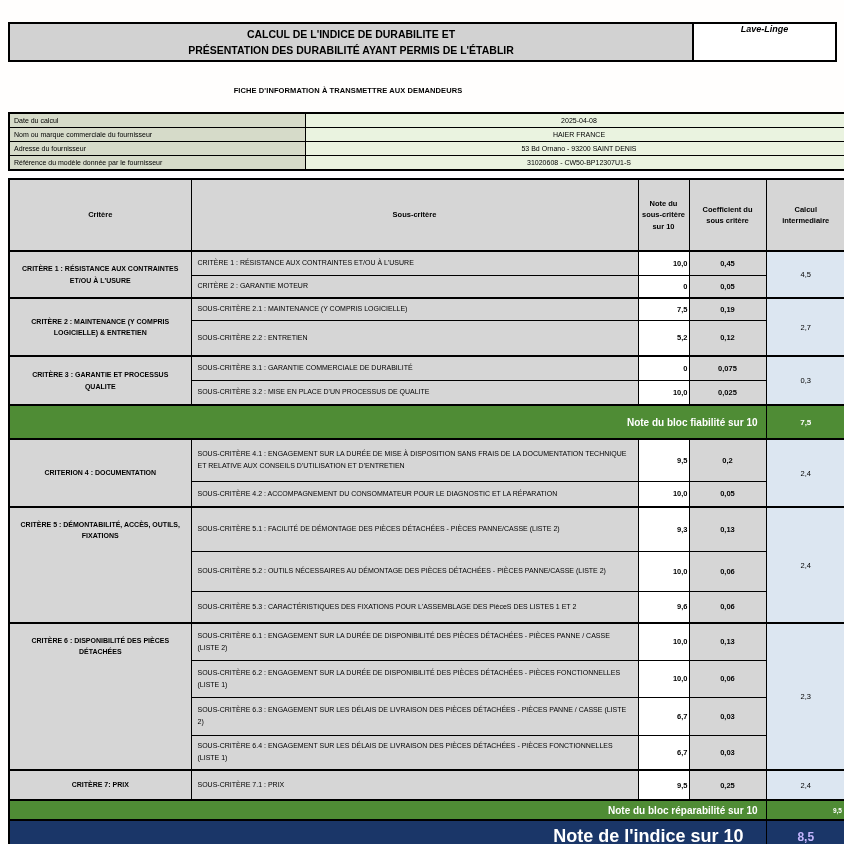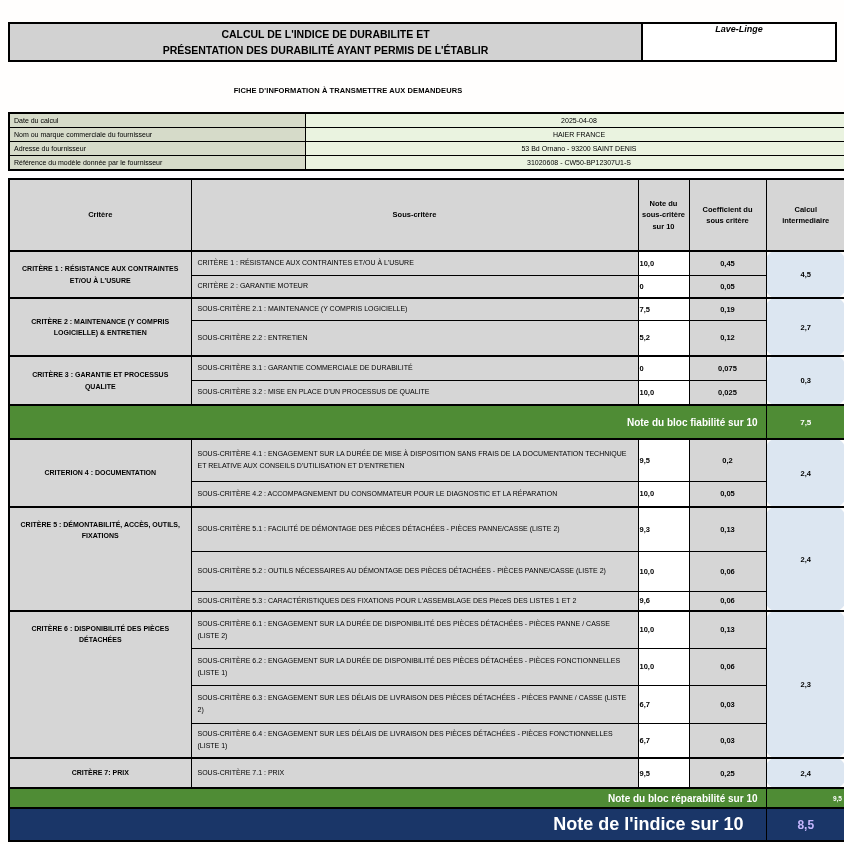--- a/index.html
+++ b/index.html
@@ -6,21 +6,21 @@
     --green:#4f8c35; --navy:#1a3668; --blue:#dce6f1;
     --gray:#d6d6d6; --igreen:#eaf3e0; --ilabel:#d6dbc9; --titlegray:#d2d2d2;
   }
   html,body{margin:0;padding:0;background:#fff;}
   body{width:844px;height:844px;font-family:"Liberation Sans",sans-serif;color:#000;}
   .page{position:relative;width:844px;height:844px;background:#fffefd;overflow:hidden;}
 
   
   .band{position:absolute;left:8px;top:22px;width:829px;height:40px;display:flex;
         border:2px solid #000;box-sizing:border-box;}
-  .band-title{width:633px;background:var(--titlegray);border-right:2px solid #000;
+  .band-title{width:684px;background:var(--titlegray);border-right:2px solid #000;
         display:flex;flex-direction:column;justify-content:center;text-align:center;
         font-weight:bold;font-size:10.5px;line-height:1.55;box-sizing:border-box;}
   .band-product{flex:1;display:flex;align-items:flex-start;justify-content:center;
         font-style:italic;font-weight:bold;font-size:9px;background:#fff;}
 
   .subtitle{position:absolute;left:8px;top:86px;width:680px;text-align:center;
         font-weight:bold;font-size:7.5px;letter-spacing:.1px;}
 
   
   table{border-collapse:collapse;table-layout:fixed;}
@@ -35,23 +35,23 @@
   .main th{background:var(--gray);font-weight:bold;font-size:7.5px;text-align:center;
         vertical-align:middle;white-space:pre-line;line-height:1.5;}
   .main tr.head th{border-bottom:2px solid #000;}
   .main tr.bt td{border-top:2px solid #000;}
   .main td:last-child,.main th:last-child{border-right:none;}
   .crit{background:var(--gray);font-weight:bold;font-size:7px;text-align:center;
         vertical-align:middle;padding:2px 6px;line-height:1.6;}
   .crit.top{vertical-align:top;padding-top:11px;}
   .sc{background:var(--gray);font-size:7px;text-align:left;padding:2px 6px;
         vertical-align:middle;line-height:1.7;}
-  .note{background:#fff;font-weight:bold;font-size:7.5px;text-align:left;vertical-align:middle;}
+  .note{background:#fff;font-weight:bold;font-size:7.5px;text-align:right;vertical-align:middle;}
   .coef{background:var(--gray);font-weight:bold;font-size:7.5px;text-align:center;vertical-align:middle;}
-  .calc{background:var(--blue);font-weight:bold;font-size:7.5px;text-align:center;vertical-align:middle;border-radius:10px;}
+  .calc{background:var(--blue);font-weight:normal;font-size:7.5px;text-align:center;vertical-align:middle;}
   .banner-label{background:var(--green);color:#fff;font-weight:bold;font-size:10px;
         text-align:right;padding-right:8px;vertical-align:middle;}
   .banner-value{background:var(--green);color:#fff;font-weight:bold;font-size:8px;
         text-align:center;vertical-align:middle;}
   .banner-value.edge{text-align:right;padding-right:3px;font-size:6.5px;}
   .final-label{background:var(--navy);color:#fff;font-weight:bold;font-size:18px;
         text-align:right;padding-right:22px;vertical-align:middle;}
   .final-value{background:var(--navy);color:#c4b5fd;font-weight:bold;font-size:12px;
         text-align:center;vertical-align:middle;}
 </style>
@@ -181,21 +181,21 @@
       <td class="sc">SOUS-CRITÈRE 5.1 : FACILITÉ DE DÉMONTAGE DES PIÈCES DÉTACHÉES - PIÈCES PANNE/CASSE (LISTE 2)</td>
       <td class="note">9,3</td>
       <td class="coef">0,13</td>
       <td class="calc" rowspan="3">2,4</td>
     </tr>
     <tr style="height:40px">
       <td class="sc">SOUS-CRITÈRE 5.2 : OUTILS NÉCESSAIRES AU DÉMONTAGE DES PIÈCES DÉTACHÉES - PIÈCES PANNE/CASSE (LISTE 2)</td>
       <td class="note">10,0</td>
       <td class="coef">0,06</td>
     </tr>
-    <tr style="height:20px">
+    <tr style="height:32px">
       <td class="sc">SOUS-CRITÈRE 5.3 : CARACTÉRISTIQUES DES FIXATIONS POUR L'ASSEMBLAGE DES PièceS DES LISTES 1 ET 2</td>
       <td class="note">9,6</td>
       <td class="coef">0,06</td>
     </tr>
 
     <tr class="bt" style="height:37px">
       <td class="crit top" rowspan="4">CRITÈRE 6 : DISPONIBILITÉ DES PIÈCES DÉTACHÉES</td>
       <td class="sc">SOUS-CRITÈRE 6.1 : ENGAGEMENT SUR LA DURÉE DE DISPONIBILITÉ DES PIÈCES DÉTACHÉES - PIÈCES PANNE / CASSE (LISTE 2)</td>
       <td class="note">10,0</td>
       <td class="coef">0,13</td>

